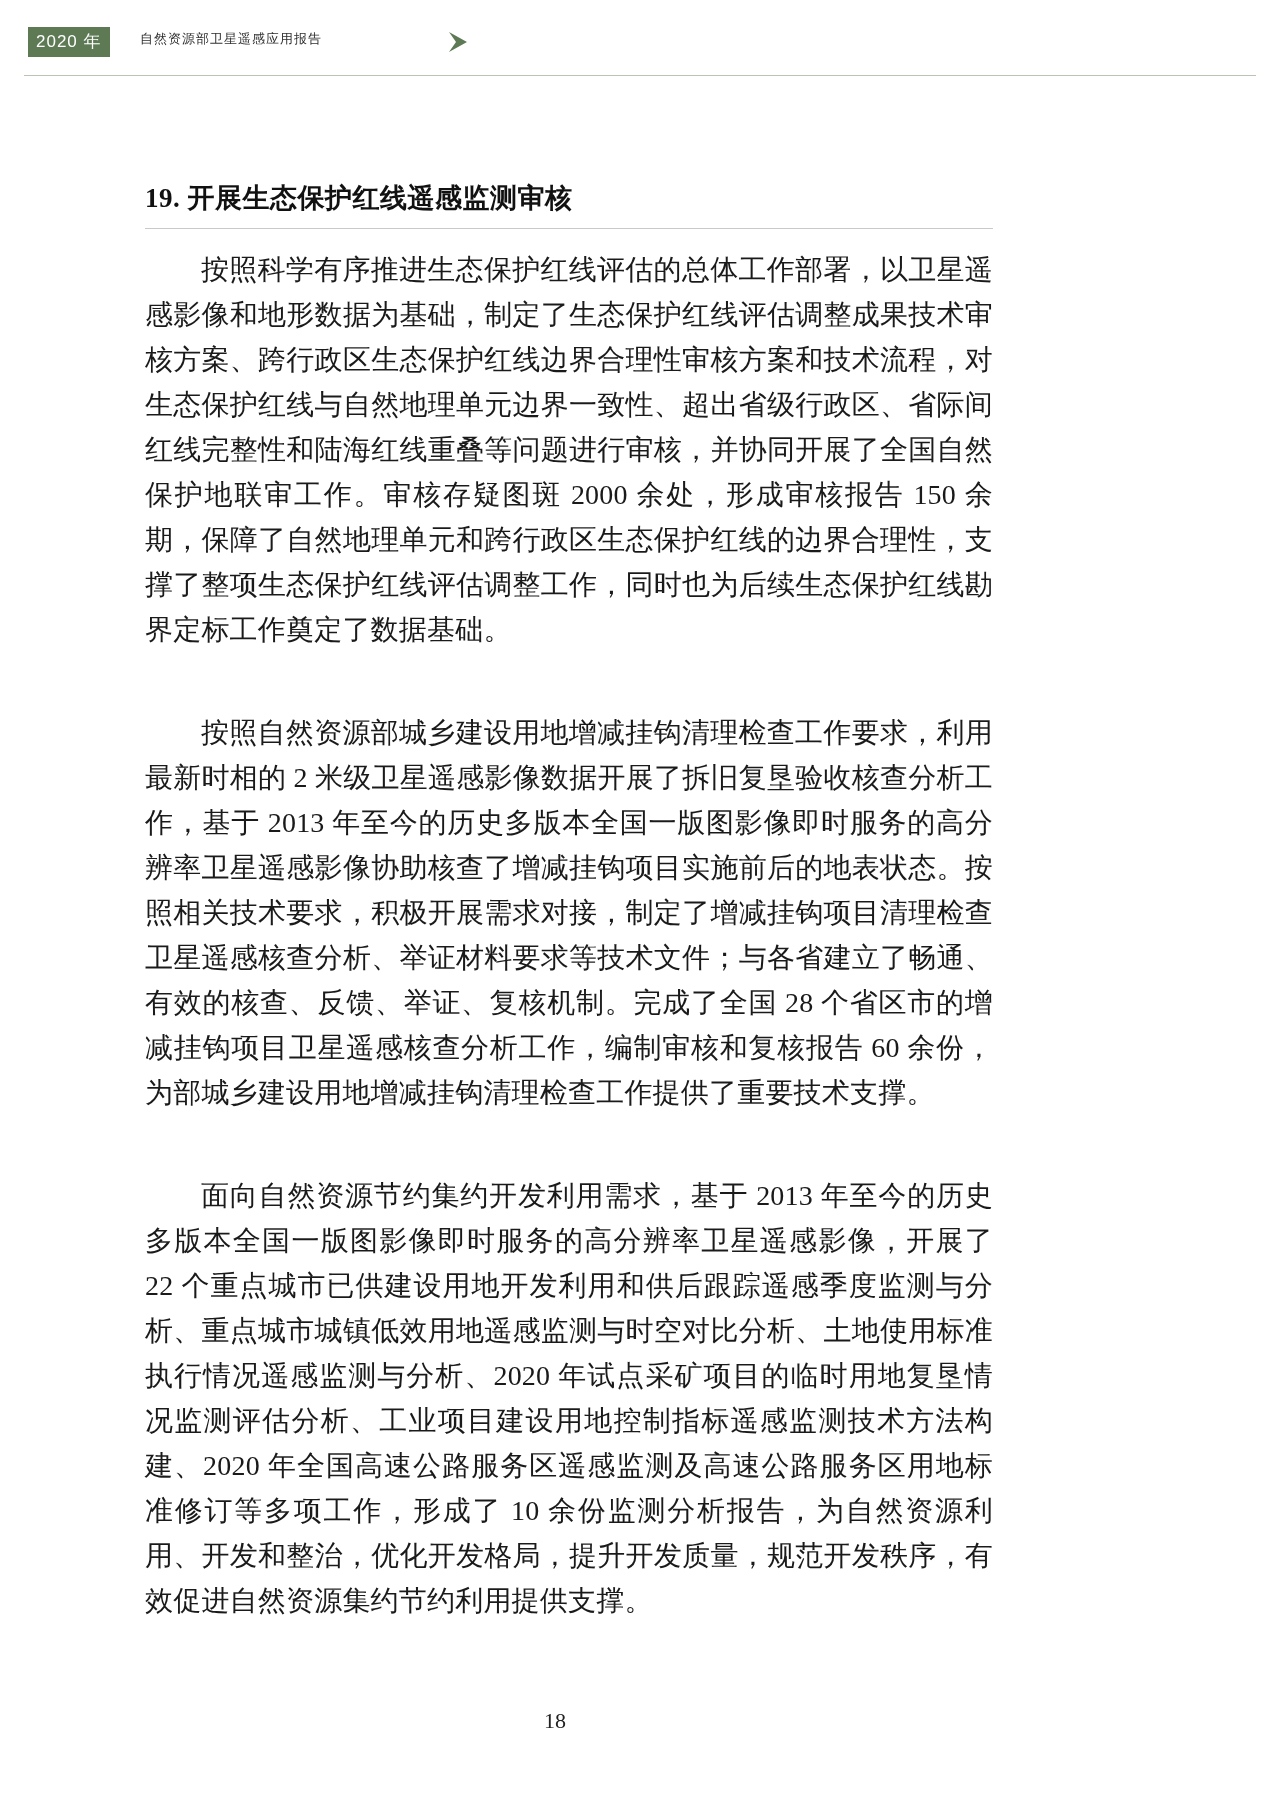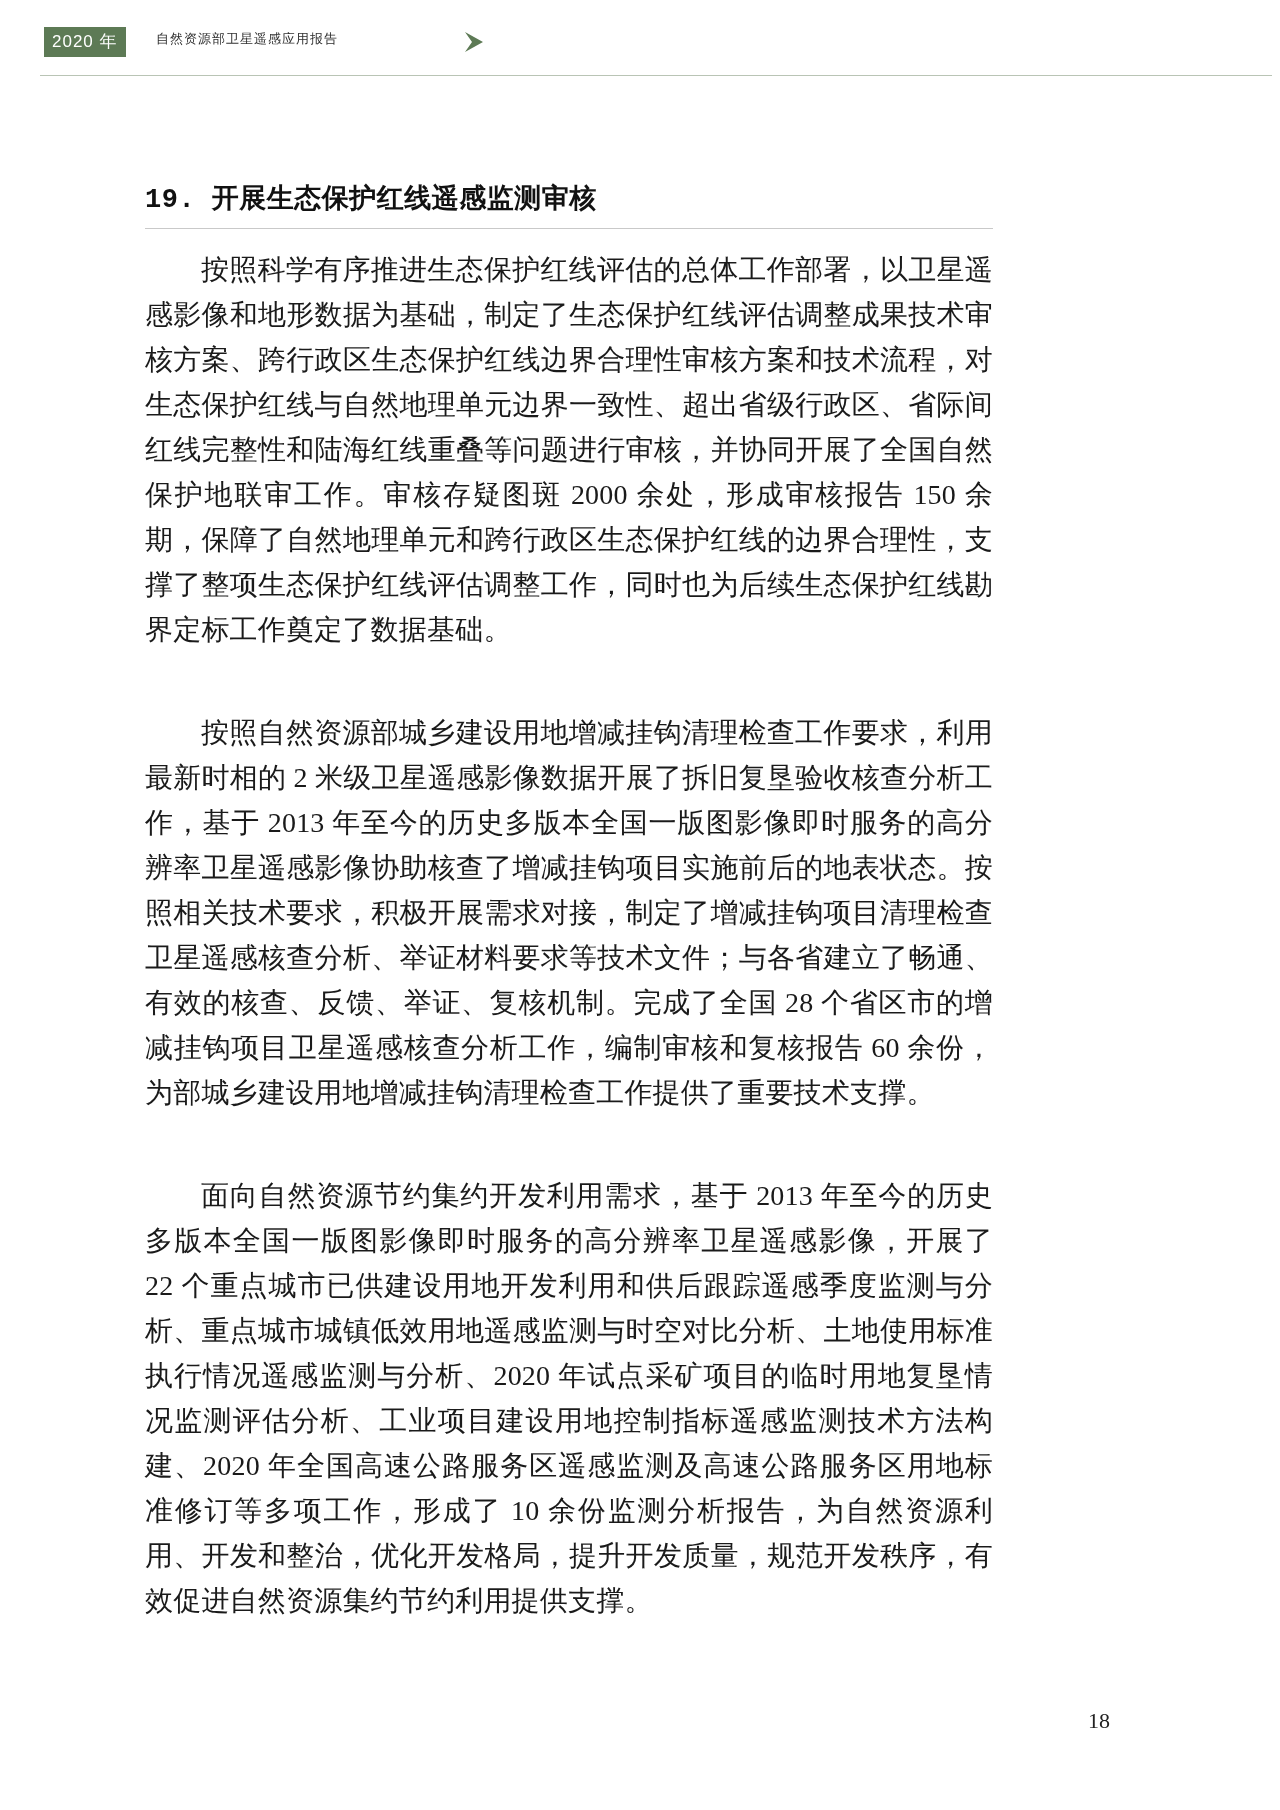--- a/index.html
+++ b/index.html
@@ -13,21 +13,21 @@
     position: relative;
     font-family: "Liberation Serif", "DejaVu Serif", serif;
     color: #1a1a1a;
     overflow: hidden;
   }
 
   
   .page-header {
     position: absolute;
     top: 0;
-    left: 16px;
+    left: 0;
     width: 1169px;
     height: 78px;
   }
   .header-rule {
     position: absolute;
     top: 75px;
     left: 24px;
     width: 1232px;
     height: 1px;
     background: #b9c4b5;
@@ -69,21 +69,21 @@
 
   
   .content {
     position: absolute;
     top: 180px;
     left: 145px;
     width: 848px;
   }
 
   h2.section-title {
-    font-family: Liberation Mono, monospace;
+    font-family: Liberation Serif, serif;
     font-weight: bold;
     font-size: 27px;
     letter-spacing: 0.5px;
     margin: 0;
     padding: 0 0 12px 0;
     border-bottom: 1px solid #c9c9c9;
     color: #111111;
   }
 
   p.body-text {
@@ -99,21 +99,21 @@
 
   .block-19 { margin-top: 0; }
   .block-20 { margin-top: 58px; }
   .block-21 { margin-top: 58px; }
 
   .page-number {
     position: absolute;
     top: 1708px;
     left: 0;
     width: 1110px;
-    text-align: right;
+    text-align: center;
     font-size: 22px;
     color: #222222;
     font-family: "Liberation Serif", "DejaVu Serif", serif;
   }
 </style>
 </head>
 <body>
 
 <div class="page-header">
   <div class="year-badge">2020 年</div>

